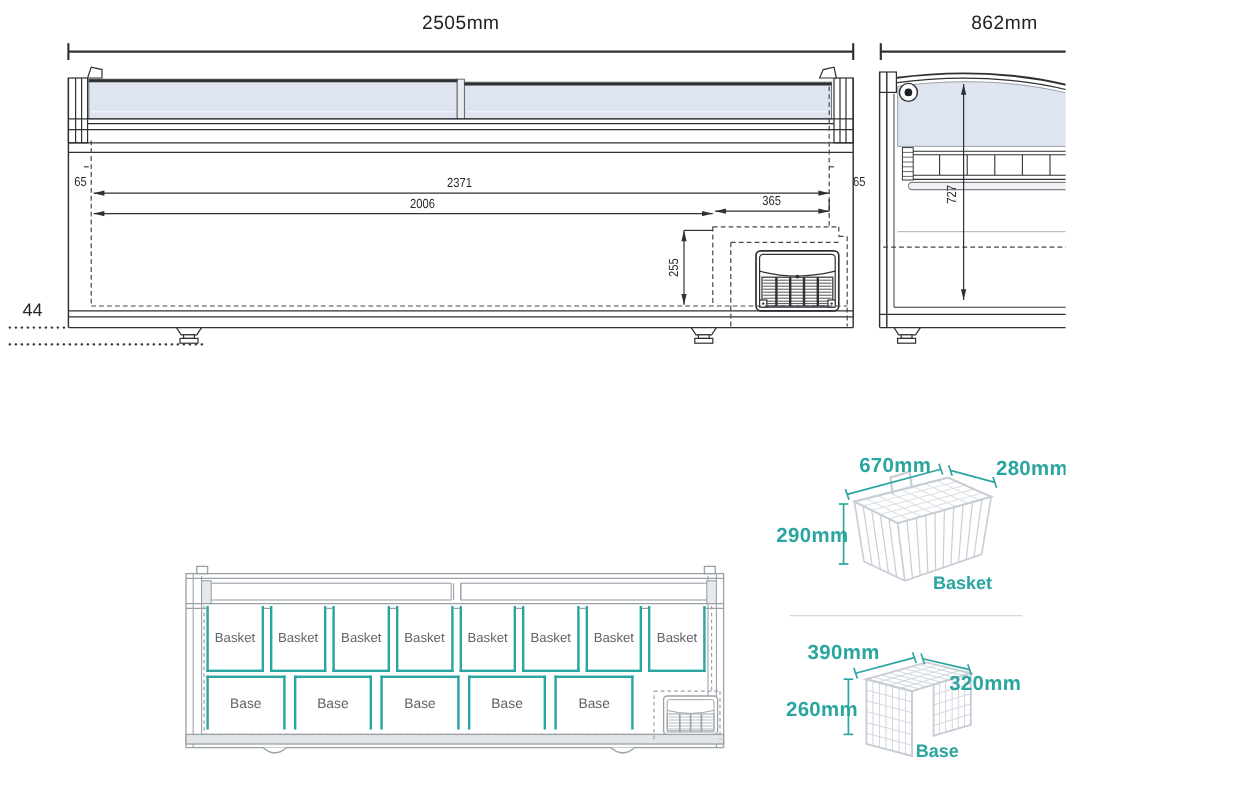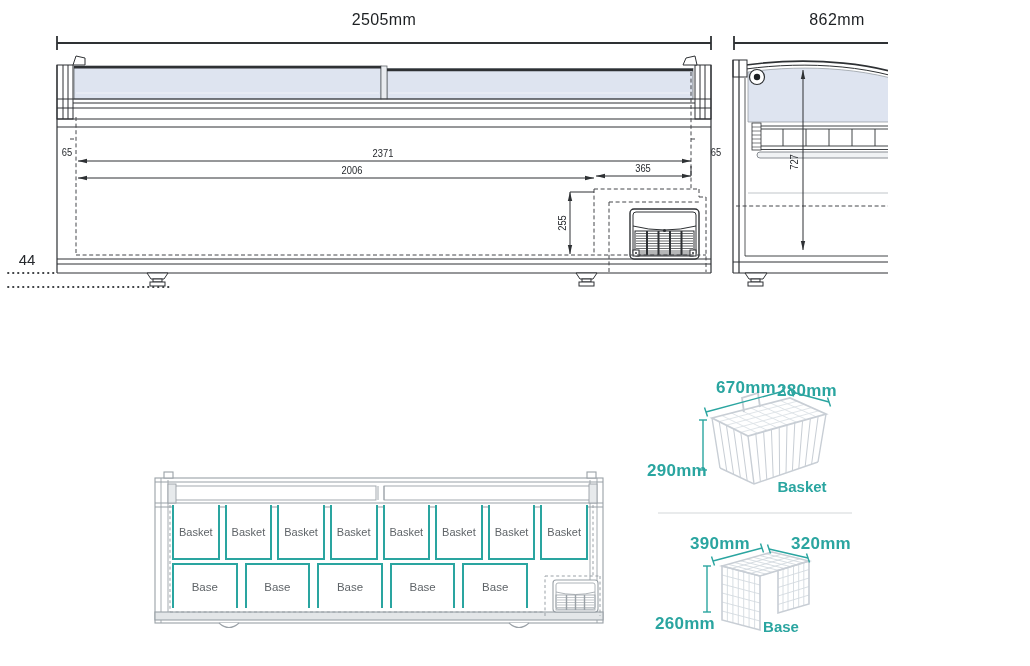--- a/index.html
+++ b/index.html
@@ -286,27 +286,27 @@
 <div class="lbl cad" style="left:383px;top:153px">2371</div>
 <div class="lbl cad" style="left:67px;top:152px">65</div>
 <div class="lbl cad" style="left:716px;top:152px">65</div>
 <div class="lbl cad" style="left:352px;top:170px">2006</div>
 <div class="lbl cad" style="left:643px;top:168px">365</div>
 <div class="lbl cad-rot" style="left:562px;top:223px">255</div>
 <div class="lbl mid" style="left:27px;top:259px">44</div>
 <div class="lbl cad-rot" style="left:794px;top:162px">727</div>
 
 <div class="lbl teal" style="left:746px;top:388px">670mm</div>
-<div class="lbl teal" style="left:807px;top:391px">280mm</div>
-<div class="lbl teal" style="left:677px;top:471px">290mm</div>
+<div class="lbl teal" style="left:860px;top:391px">280mm</div>
+<div class="lbl teal" style="left:677px;top:447px">290mm</div>
 <div class="lbl teal-big" style="left:802px;top:486px">Basket</div>
 
-<div class="lbl teal" style="left:720px;top:544px">390mm</div>
-<div class="lbl teal" style="left:821px;top:544px">320mm</div>
-<div class="lbl teal" style="left:685px;top:624px">260mm</div>
+<div class="lbl teal" style="left:703px;top:544px">390mm</div>
+<div class="lbl teal" style="left:821px;top:570px">320mm</div>
+<div class="lbl teal" style="left:685px;top:592px">260mm</div>
 <div class="lbl teal-big" style="left:781px;top:626px">Base</div>
 
 <div class="row basket-row">
   <div class="basket-box">Basket</div>
   <div class="basket-box">Basket</div>
   <div class="basket-box">Basket</div>
   <div class="basket-box">Basket</div>
   <div class="basket-box">Basket</div>
   <div class="basket-box">Basket</div>
   <div class="basket-box">Basket</div>

